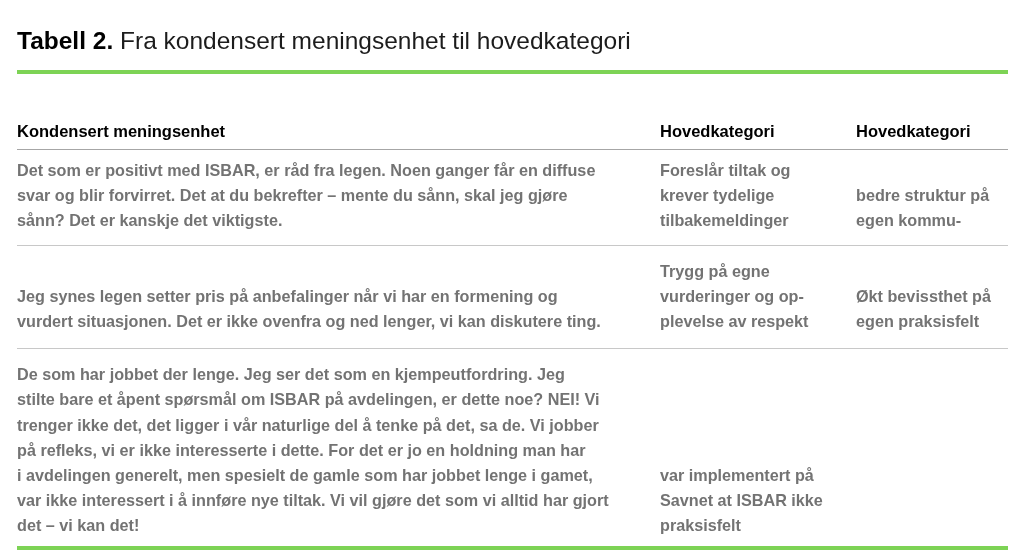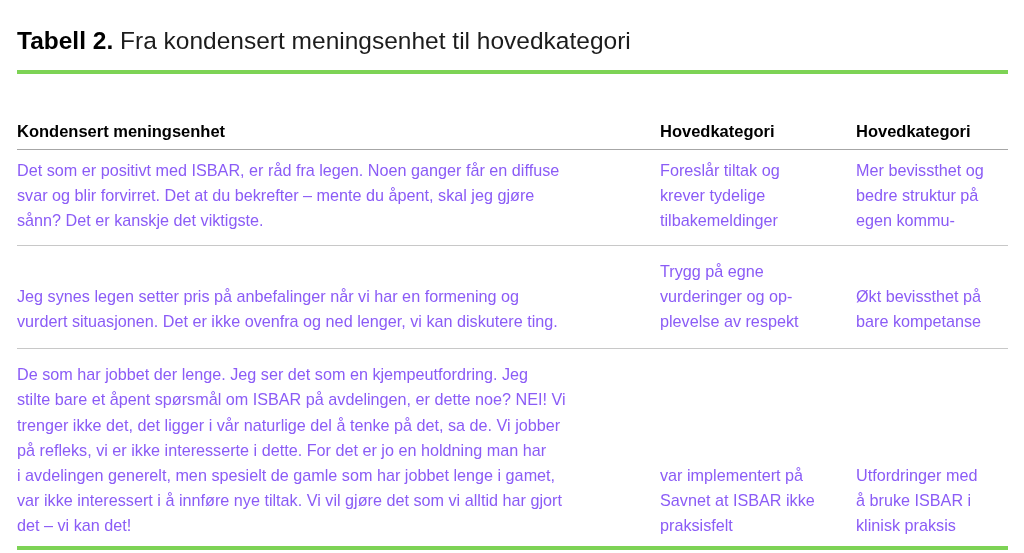--- a/index.html
+++ b/index.html
@@ -86,21 +86,22 @@
   }
   .rule-thin {
     height: 1px;
     background: #c8c8c8;
     width: 991px;
   }
 
   .body-row .col {
     font-size: 16.2px;
     line-height: 25.2px;
-    color: #8b5cf6;
+    color: #737373;
+    font-weight: bold;
   }
   .body-row.r1 .col { padding-top: 8px; padding-bottom: 11px; }
   .body-row.r2 .col { padding-top: 13px; padding-bottom: 14px; }
   .body-row.r3 .col { padding-top: 13px; padding-bottom: 6px; }
 
   .cell-line { display: block; white-space: nowrap; }
 </style>
 </head>
 <body>
 
@@ -118,72 +119,66 @@
     <div class="row header-row">
       <div class="col col-1">Kondensert meningsenhet</div>
       <div class="col col-2">Hovedkategori</div>
       <div class="col col-3">Hovedkategori</div>
     </div>
     <div class="rule-head"></div>
 
     <div class="row body-row r1">
       <div class="col col-1">
         <span class="cell-line">Det som er positivt med ISBAR, er råd fra legen. Noen ganger får en diffuse</span>
-        <span class="cell-line">svar og blir forvirret. Det at du bekrefter – mente du åpent, skal jeg gjøre</span>
+        <span class="cell-line">svar og blir forvirret. Det at du bekrefter – mente du sånn, skal jeg gjøre</span>
         <span class="cell-line">sånn? Det er kanskje det viktigste.</span>
       </div>
       <div class="col col-2">
         <span class="cell-line">Foreslår tiltak og</span>
         <span class="cell-line">krever tydelige</span>
         <span class="cell-line">tilbakemeldinger</span>
       </div>
       <div class="col col-3">
-        <span class="cell-line">Mer bevissthet og</span>
         <span class="cell-line">bedre struktur på</span>
         <span class="cell-line">egen kommu-</span>
       </div>
     </div>
     <div class="rule-thin"></div>
 
     <div class="row body-row r2">
       <div class="col col-1">
         <span class="cell-line">Jeg synes legen setter pris på anbefalinger når vi har en formening og</span>
         <span class="cell-line">vurdert situasjonen. Det er ikke ovenfra og ned lenger, vi kan diskutere ting.</span>
       </div>
       <div class="col col-2">
         <span class="cell-line">Trygg på egne</span>
         <span class="cell-line">vurderinger og op-</span>
         <span class="cell-line">plevelse av respekt</span>
       </div>
       <div class="col col-3">
         <span class="cell-line">Økt bevissthet på</span>
-        <span class="cell-line">bare kompetanse</span>
+        <span class="cell-line">egen praksisfelt</span>
       </div>
     </div>
     <div class="rule-thin"></div>
 
     <div class="row body-row r3">
       <div class="col col-1">
         <span class="cell-line">De som har jobbet der lenge. Jeg ser det som en kjempeutfordring. Jeg</span>
         <span class="cell-line">stilte bare et åpent spørsmål om ISBAR på avdelingen, er dette noe? NEI! Vi</span>
         <span class="cell-line">trenger ikke det, det ligger i vår naturlige del å tenke på det, sa de. Vi jobber</span>
         <span class="cell-line">på refleks, vi er ikke interesserte i dette. For det er jo en holdning man har</span>
         <span class="cell-line">i avdelingen generelt, men spesielt de gamle som har jobbet lenge i gamet,</span>
         <span class="cell-line">var ikke interessert i å innføre nye tiltak. Vi vil gjøre det som vi alltid har gjort</span>
         <span class="cell-line">det – vi kan det!</span>
       </div>
       <div class="col col-2">
         <span class="cell-line">var implementert på</span>
         <span class="cell-line">Savnet at ISBAR ikke</span>
         <span class="cell-line">praksisfelt</span>
       </div>
-      <div class="col col-3">
-        <span class="cell-line">Utfordringer med</span>
-        <span class="cell-line">å bruke ISBAR i</span>
-        <span class="cell-line">klinisk praksis</span>
-      </div>
     </div>
 
   </div>
 
   <div class="rule-green bottom"></div>
 
 </div>
 
 </body></html>

